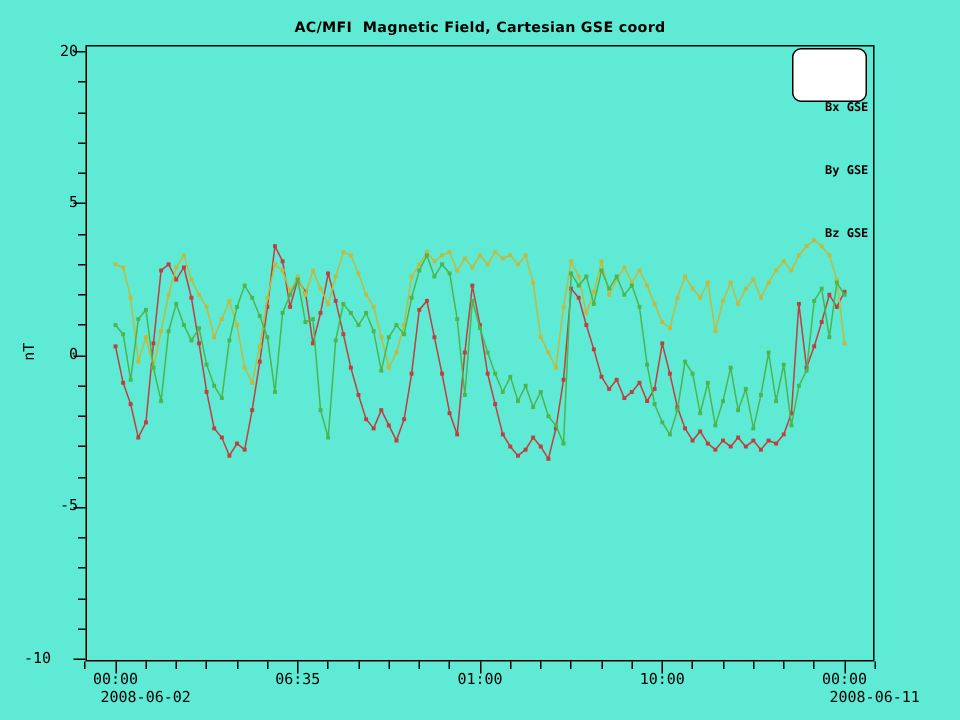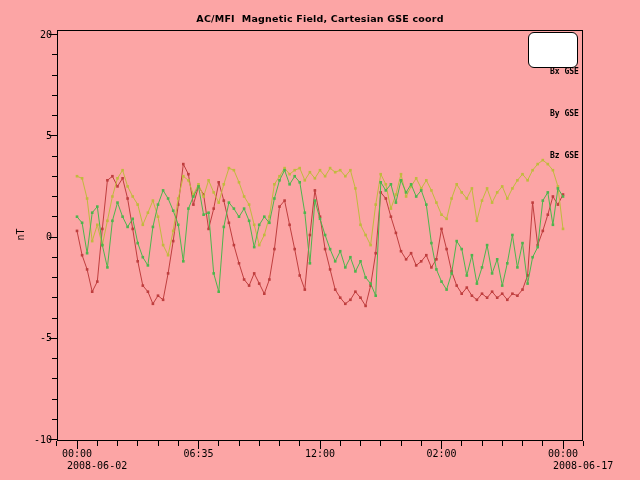--- a/index.html
+++ b/index.html
@@ -1,16 +1,16 @@
 <!DOCTYPE html>
 <html><head>
 <meta charset="utf-8">
 <style>
   html,body{margin:0;padding:0;background:#fff;}
-  .screen{position:relative;width:640px;height:480px;background:#fca5a5;overflow:hidden;
+  .screen{position:relative;width:640px;height:480px;background:#5eead4;overflow:hidden;
           font-family:"DejaVu Sans Mono", monospace;color:#000;}
   .title{position:absolute;top:13px;left:0;width:640px;text-align:center;
          font:bold 9.5px "DejaVu Sans", sans-serif;white-space:pre;letter-spacing:0.2px;}
   .frame{position:absolute;left:57px;top:30px;width:526px;height:411px;
          border:1px solid #000;box-sizing:border-box;}
   .ylab{position:absolute;left:6px;top:228px;width:30px;height:13px;text-align:center;
         font:10px "DejaVu Sans Mono", monospace;transform:rotate(-90deg);}
   .tk{position:absolute;background:#000;}
   .lbl{position:absolute;font:10px "DejaVu Sans Mono", monospace;line-height:11px;
        color:#000;white-space:pre;}
@@ -331,26 +331,26 @@
         <rect x="561.7" y="195.2" width="2.6" height="2.6" fill="#4db54d"></rect>
       </g>
     </svg>
   <div id="axes">
       <div class="tk" style="left: 76.5px; top: 441px; width: 1px; height: 8px;"></div>
       <div class="lbl" style="left: 57px; top: 448px; width: 40px; text-align: center;">00:00</div>
       <div class="lbl" style="left: 67px; top: 460px;">2008-06-02</div>
       <div class="tk" style="left: 198px; top: 441px; width: 1px; height: 8px;"></div>
       <div class="lbl" style="left: 178.5px; top: 448px; width: 40px; text-align: center;">06:35</div>
       <div class="tk" style="left: 319.5px; top: 441px; width: 1px; height: 8px;"></div>
-      <div class="lbl" style="left: 300px; top: 448px; width: 40px; text-align: center;">12:00</div>
+      <div class="lbl" style="left: 300px; top: 448px; width: 40px; text-align: center;">01:00</div>
       <div class="tk" style="left: 441px; top: 441px; width: 1px; height: 8px;"></div>
-      <div class="lbl" style="left: 421.5px; top: 448px; width: 40px; text-align: center;">02:00</div>
+      <div class="lbl" style="left: 421.5px; top: 448px; width: 40px; text-align: center;">10:00</div>
       <div class="tk" style="left: 562.5px; top: 441px; width: 1px; height: 8px;"></div>
       <div class="lbl" style="left: 543px; top: 448px; width: 40px; text-align: center;">00:00</div>
-      <div class="lbl" style="left: 553px; top: 460px;">2008-06-17</div>
+      <div class="lbl" style="left: 553px; top: 460px;">2008-06-11</div>
       <div class="tk" style="left: 56.25px; top: 441px; width: 1px; height: 5px;"></div>
       <div class="tk" style="left: 96.75px; top: 441px; width: 1px; height: 5px;"></div>
       <div class="tk" style="left: 117px; top: 441px; width: 1px; height: 5px;"></div>
       <div class="tk" style="left: 137.25px; top: 441px; width: 1px; height: 5px;"></div>
       <div class="tk" style="left: 157.5px; top: 441px; width: 1px; height: 5px;"></div>
       <div class="tk" style="left: 177.75px; top: 441px; width: 1px; height: 5px;"></div>
       <div class="tk" style="left: 218.25px; top: 441px; width: 1px; height: 5px;"></div>
       <div class="tk" style="left: 238.5px; top: 441px; width: 1px; height: 5px;"></div>
       <div class="tk" style="left: 258.75px; top: 441px; width: 1px; height: 5px;"></div>
       <div class="tk" style="left: 279px; top: 441px; width: 1px; height: 5px;"></div>
@@ -368,21 +368,21 @@
       <div class="tk" style="left: 582.75px; top: 441px; width: 1px; height: 5px;"></div>
       <div class="tk" style="left: 49px; top: 34px; width: 8px; height: 1px;"></div>
       <div class="lbl" style="left: 16px; top: 28.5px; width: 36px; text-align: right;">20</div>
       <div class="tk" style="left: 49px; top: 135.25px; width: 8px; height: 1px;"></div>
       <div class="lbl" style="left: 16px; top: 129.75px; width: 36px; text-align: right;">5</div>
       <div class="tk" style="left: 49px; top: 236.5px; width: 8px; height: 1px;"></div>
       <div class="lbl" style="left: 16px; top: 231px; width: 36px; text-align: right;">0</div>
       <div class="tk" style="left: 49px; top: 337.75px; width: 8px; height: 1px;"></div>
       <div class="lbl" style="left: 16px; top: 332.25px; width: 36px; text-align: right;">-5</div>
       <div class="tk" style="left: 49px; top: 439px; width: 8px; height: 1px;"></div>
-      <div class="lbl" style="left: 16px; top: 433.5px; width: 36px; text-align: right;">-10</div>
+      <div class="lbl" style="left: 16px; top: 433.5px; width: 36px; text-align: left;">-10</div>
       <div class="tk" style="left: 52px; top: 418.75px; width: 5px; height: 1px;"></div>
       <div class="tk" style="left: 52px; top: 398.5px; width: 5px; height: 1px;"></div>
       <div class="tk" style="left: 52px; top: 378.25px; width: 5px; height: 1px;"></div>
       <div class="tk" style="left: 52px; top: 358px; width: 5px; height: 1px;"></div>
       <div class="tk" style="left: 52px; top: 317.5px; width: 5px; height: 1px;"></div>
       <div class="tk" style="left: 52px; top: 297.25px; width: 5px; height: 1px;"></div>
       <div class="tk" style="left: 52px; top: 277px; width: 5px; height: 1px;"></div>
       <div class="tk" style="left: 52px; top: 256.75px; width: 5px; height: 1px;"></div>
       <div class="tk" style="left: 52px; top: 216.25px; width: 5px; height: 1px;"></div>
       <div class="tk" style="left: 52px; top: 196px; width: 5px; height: 1px;"></div>

